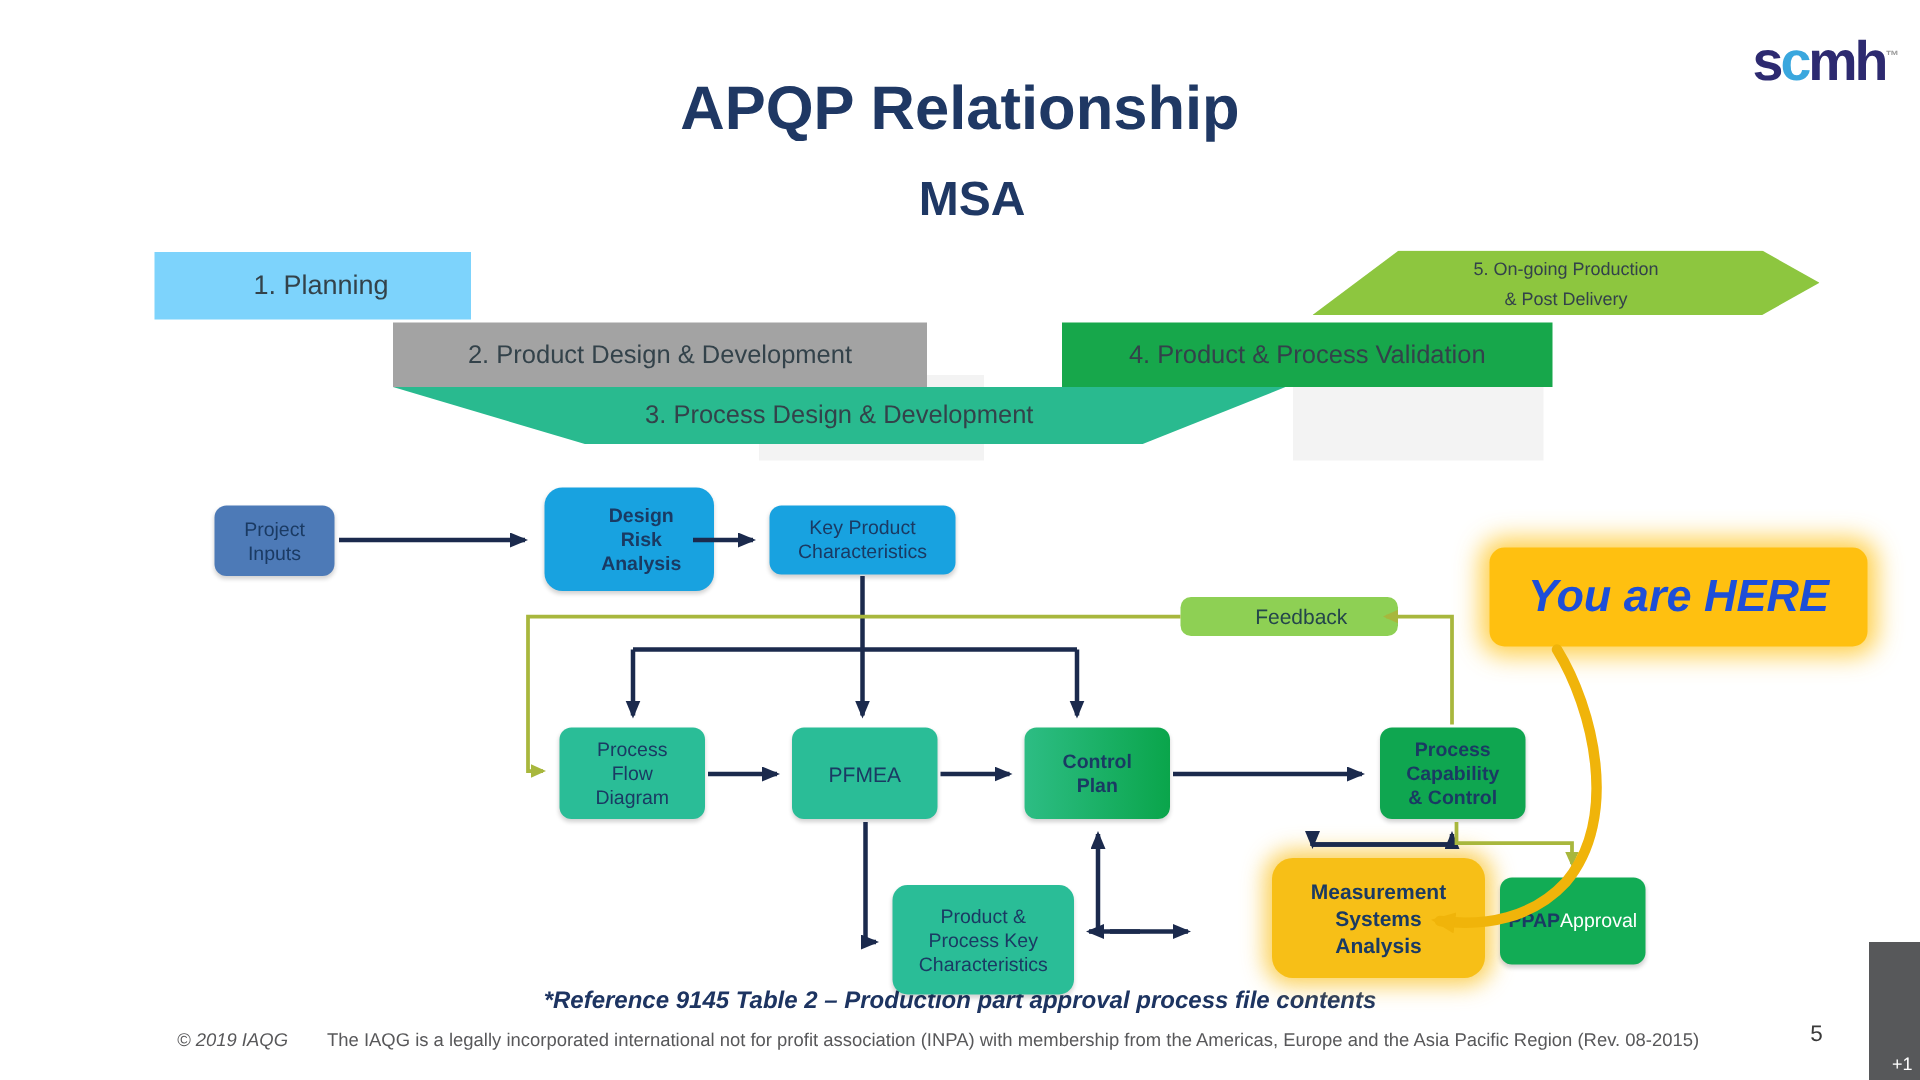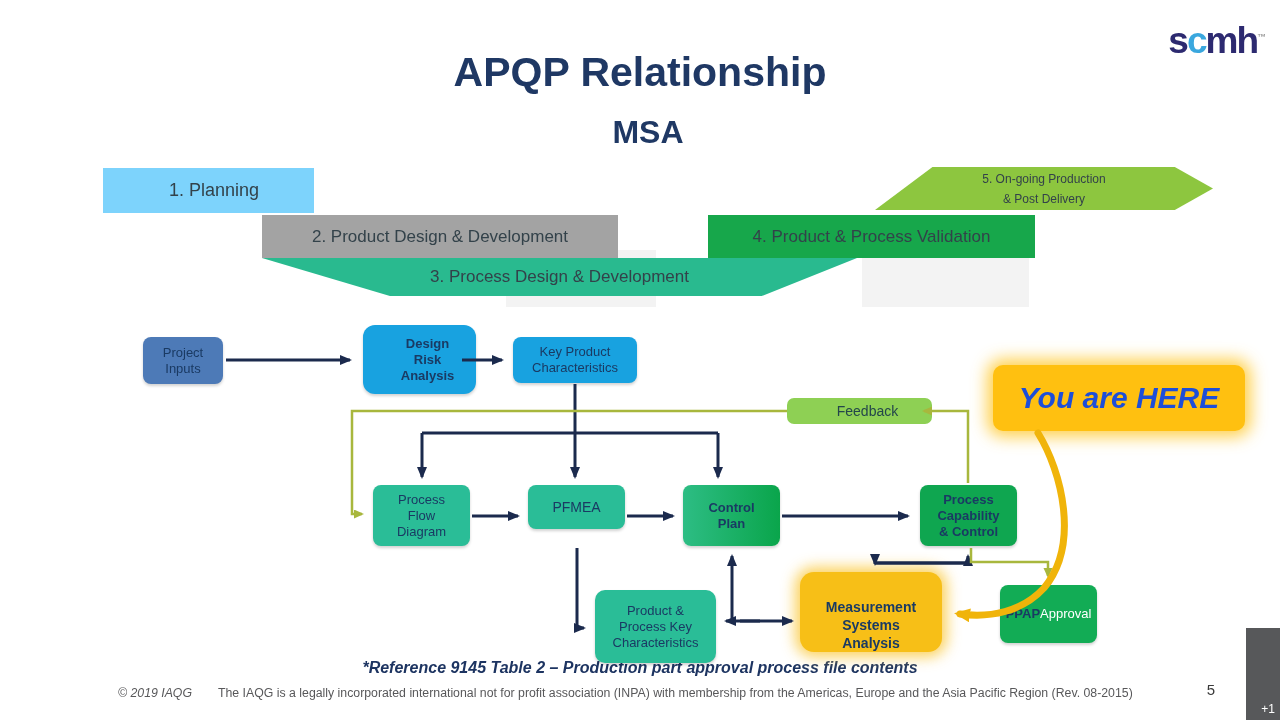--- a/index.html
+++ b/index.html
@@ -34,28 +34,28 @@
   
   .fbox{display:flex;align-items:center;justify-content:center;text-align:center;
         color:#1a3a63;font-size:13px;line-height:16px;border-radius:8px;z-index:2;
         box-shadow:0 2px 3px rgba(0,0,0,0.18);}
   #project-inputs{left:143px;top:337px;width:80px;height:47px;background:#4d7ab7;}
   #design-risk{left:363px;top:325px;width:97px;height:69px;background:#18a2e0;border-radius:12px;font-weight:bold;padding-left:16px;}
   #key-product{left:513px;top:337px;width:124px;height:46px;background:#18a2e0;}
   #feedback{left:787px;top:398px;width:129px;height:26px;background:#8ed054;border-radius:7px;
             font-size:14px;color:#24464b;box-shadow:none;padding-left:16px;}
   #pfd{left:373px;top:485px;width:97px;height:61px;background:#2abd97;}
-  #pfmea{left:528px;top:485px;width:97px;height:44px;background:#2abd97;font-size:14px;}
+  #pfmea{left:528px;top:485px;width:97px;height:61px;background:#2abd97;font-size:14px;}
   #control-plan{left:683px;top:485px;width:97px;height:61px;font-weight:bold;
             background:linear-gradient(90deg,#2dbd84,#0aa54b);}
   #pcc{left:920px;top:485px;width:97px;height:61px;background:#0fa650;font-weight:bold;}
   #ppkc{left:595px;top:590px;width:121px;height:73px;background:#2abd97;border-radius:10px;}
-  #msa{left:800px;top:572px;width:142px;height:80px;background:#f7bf17;border-radius:14px;
+  #msa{left:848px;top:572px;width:142px;height:80px;background:#f7bf17;border-radius:14px;
        font-size:14px;line-height:18px;font-weight:bold;
-       box-shadow:0 0 14px 5px rgba(250,195,40,0.75);align-items:flex-end;}
+       box-shadow:0 0 14px 5px rgba(250,195,40,0.75);}
   #ppap{left:1000px;top:585px;width:97px;height:58px;background:#12ac55;}
   #ppap .l1{font-weight:bold;color:#1a3a63;}
   #ppap .l2{color:#ffffff;}
   #you-are-here{left:993px;top:365px;width:252px;height:66px;background:#ffc010;border-radius:10px;
        display:flex;align-items:center;justify-content:center;z-index:2;
        color:#1d4ed8;font-size:30px;font-weight:bold;font-style:italic;
        box-shadow:0 0 16px 6px rgba(255,198,35,0.8);}
 
   #connectors{left:0;top:0;z-index:3;pointer-events:none;}
 

